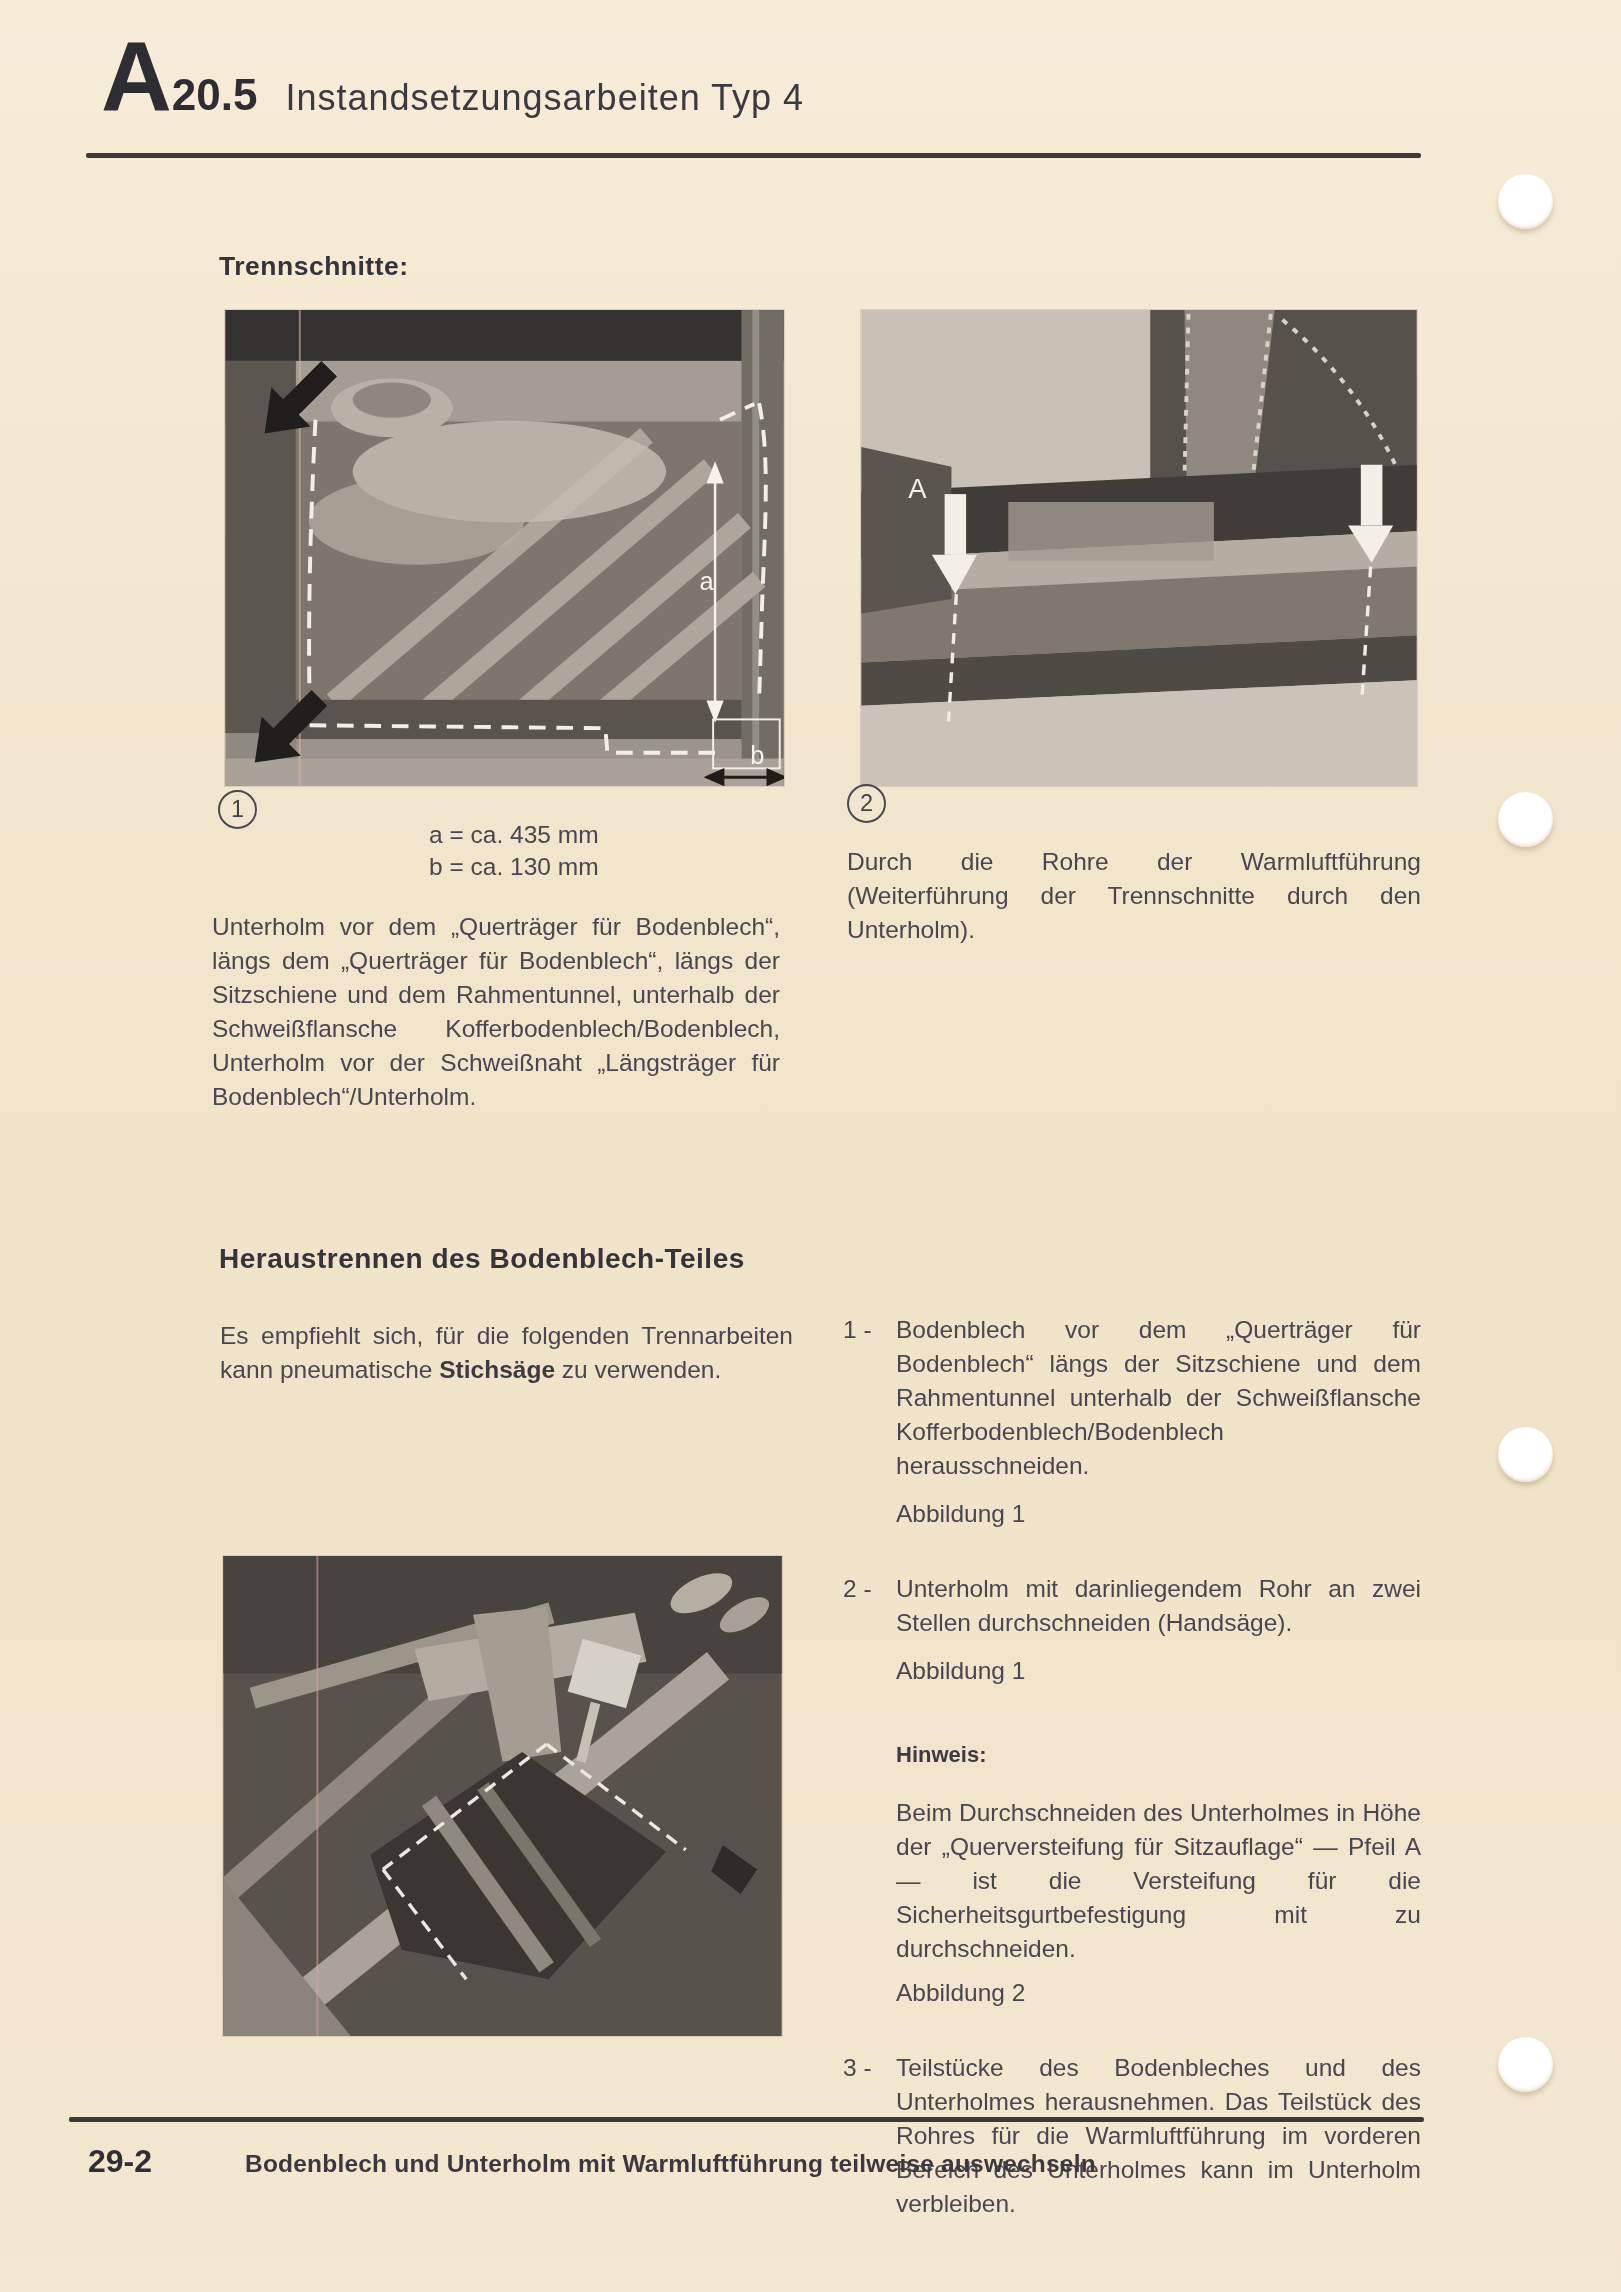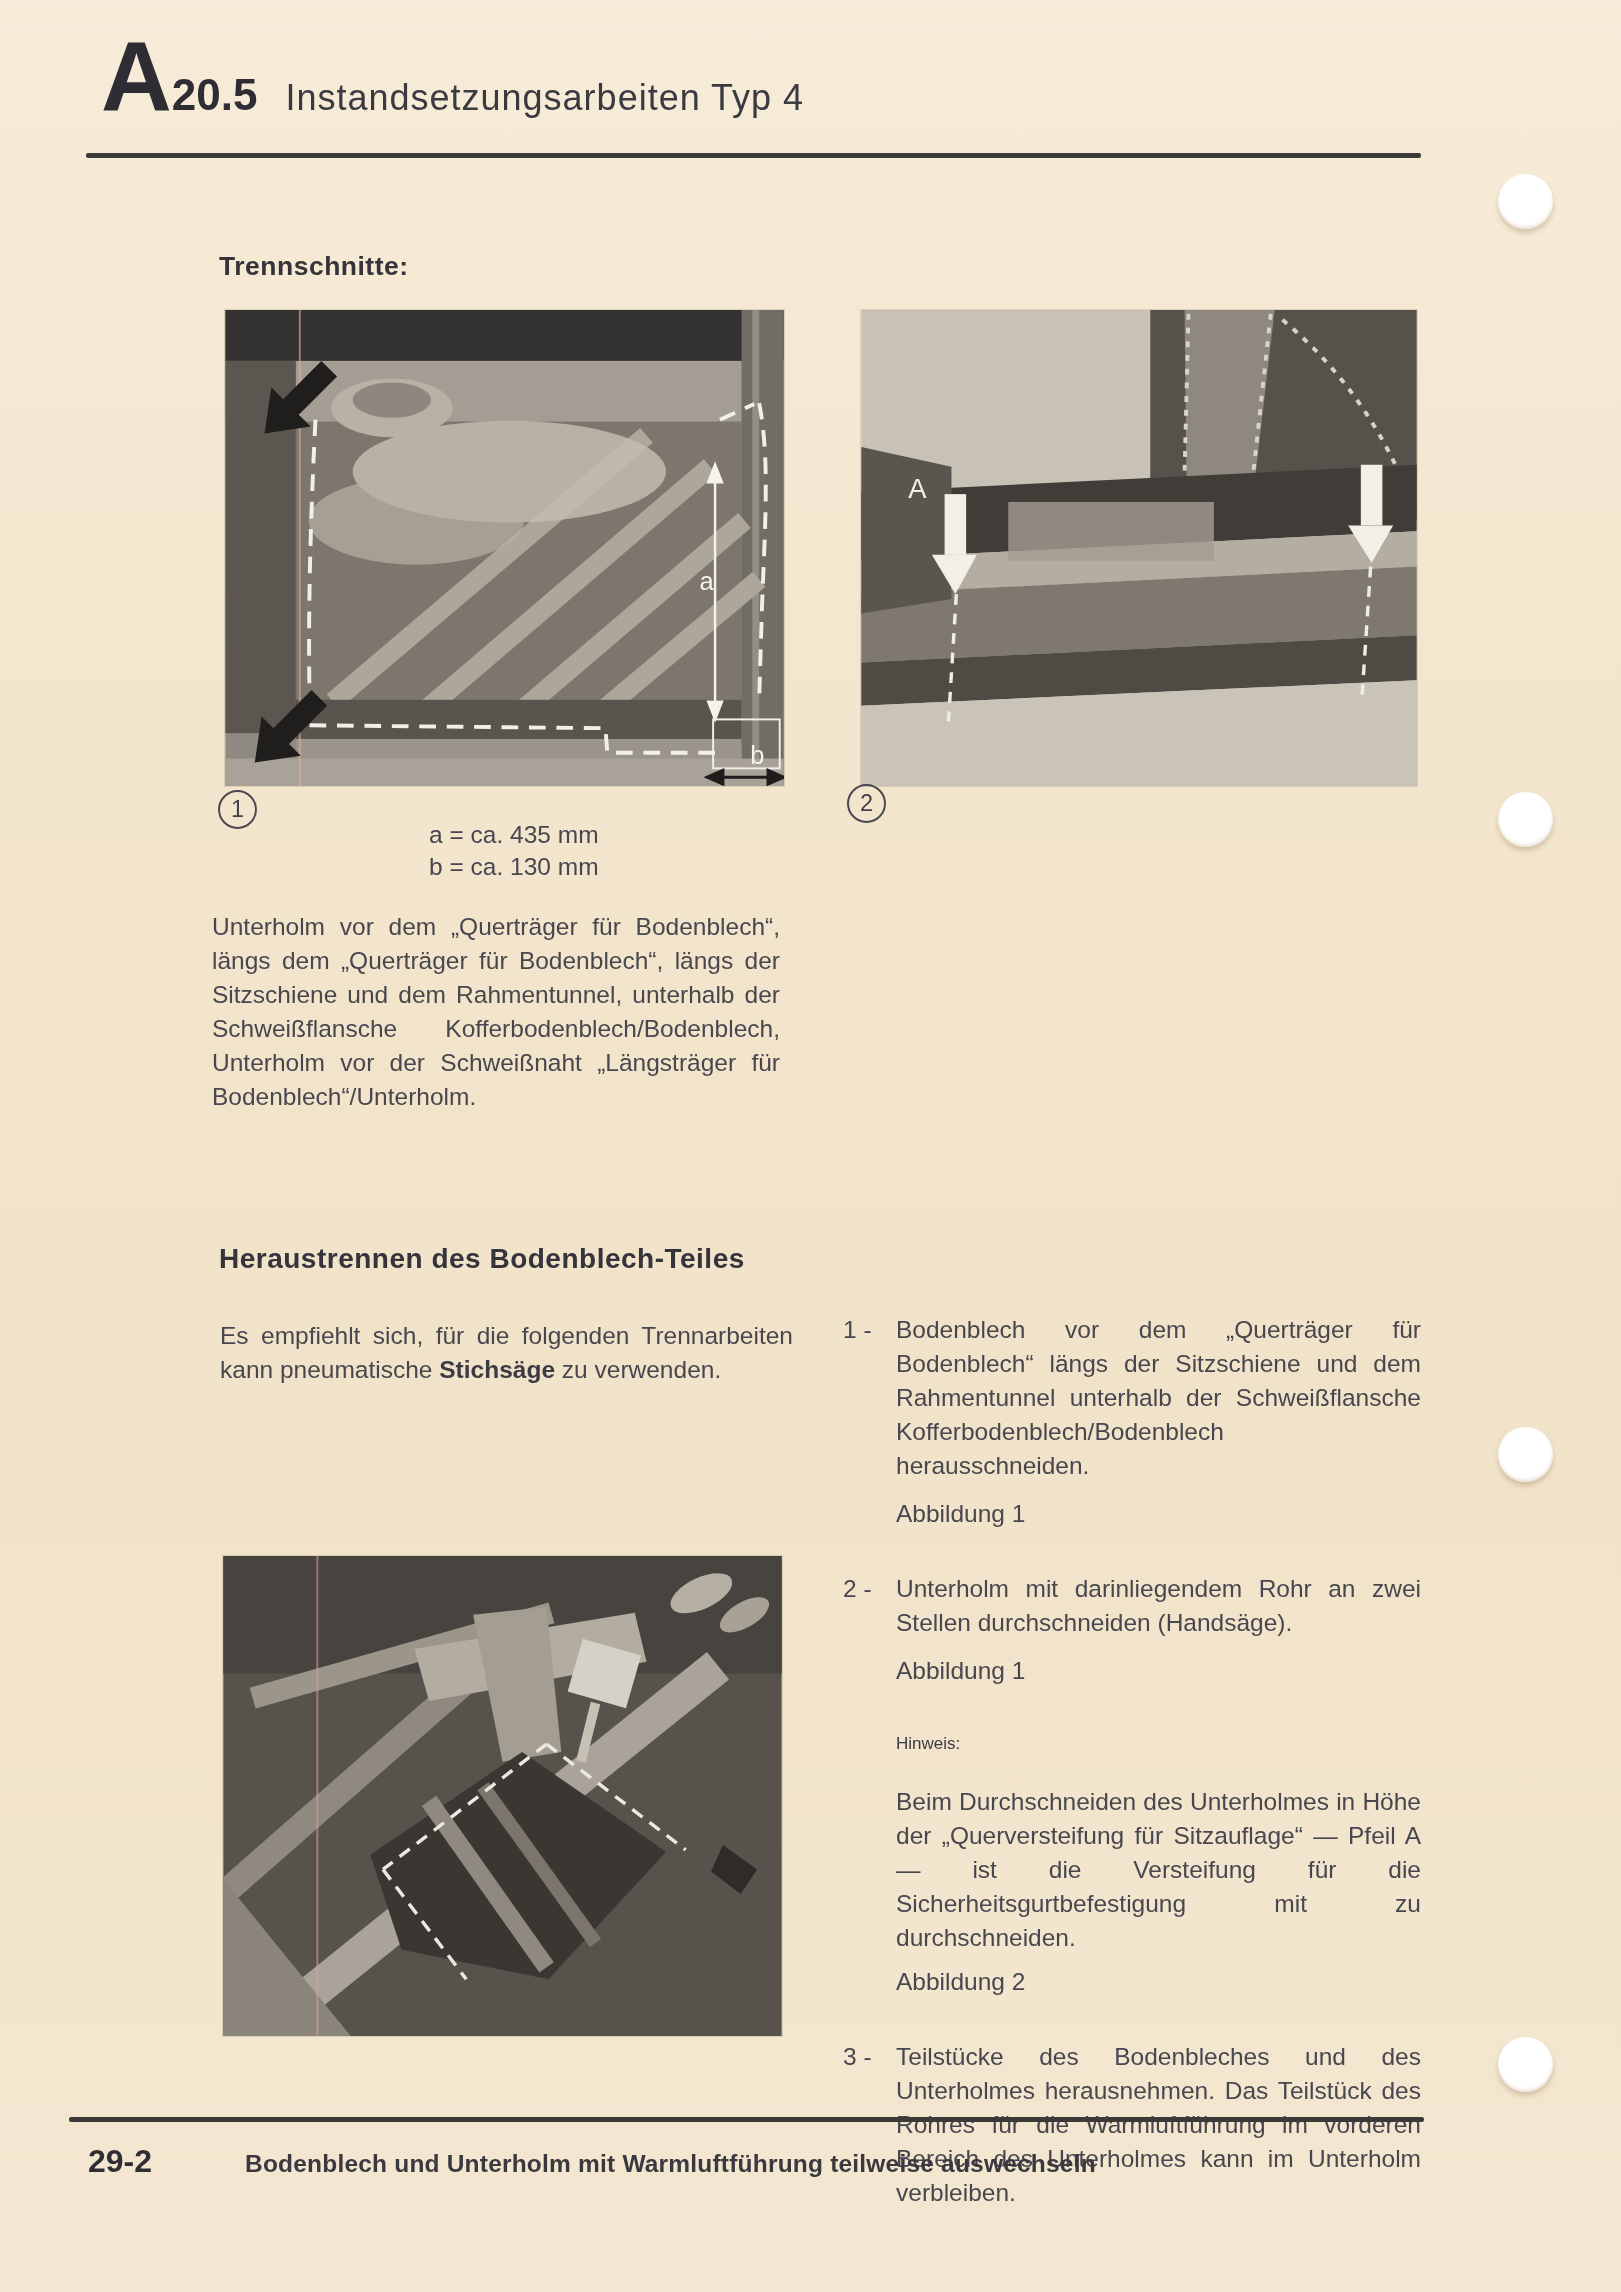--- a/index.html
+++ b/index.html
@@ -41,21 +41,21 @@
   .dims{position:absolute;left:429px;top:819px;color:#48474f;font-size:24.5px;line-height:32px;}
   .cap2{position:absolute;left:847px;top:845px;width:574px;}
   
   .steps{position:absolute;left:843px;top:1313px;width:578px;color:#48474f;font-size:24.5px;line-height:34px;}
   .step{display:flex;}
   .step .num{width:53px;flex:0 0 53px;}
   .step .stext{flex:1;text-align:justify;}
   .figref{margin-left:53px;margin-top:14px;}
   .gap-lg{margin-top:41px;}
   .note{margin-left:53px;}
-  .note-h{font-weight:400;color:#3c3b43;margin-top:39px;font-size:17px;}
+  .note-h{font-weight:700;color:#3c3b43;margin-top:50px;font-size:22px;}
   .note-t{margin-top:23.5px;text-align:justify;}
   .note-r{margin-top:10px;}
   
   .photo{position:absolute;box-shadow:0 0 0 1px rgba(90,70,40,.15);}
   .photo svg{display:block;}
   .photo1{left:225px;top:310px;width:559px;height:476px;}
   .photo2{left:861px;top:310px;width:556px;height:476px;}
   .photo3{left:223px;top:1556px;width:559px;height:480px;}
   
   .hole{
@@ -173,20 +173,21 @@
     <span>1</span>
   </div>
   <div class="dims">
     <div>a = ca. 435 mm</div>
     <div>b = ca. 130 mm</div>
   </div>
 
   <div class="circ circ2">
     <span>2</span>
   </div>
+  <div class="body-text cap2">Durch die Rohre der Warmluftführung (Weiterführung der Trennschnitte durch den Unterholm).</div>
 
   <div class="body-text para1">Unterholm vor dem „Querträger für Bodenblech“, längs dem „Querträger für Bodenblech“, längs der Sitzschiene und dem Rahmentunnel, unterhalb der Schweißflansche Kofferbodenblech/Bodenblech, Unterholm vor der Schweißnaht „Längsträger für Bodenblech“/Unterholm.</div>
 
   <div class="h-sub h-sect2">Heraustrennen des Bodenblech-Teiles</div>
 
   <div class="body-text intro">
     <span>Es empfiehlt sich, für die folgenden Trennarbeiten kann pneumatische </span><span class="bold">Stichsäge</span><span> zu verwenden.</span>
   </div>
 
   <div class="steps">

